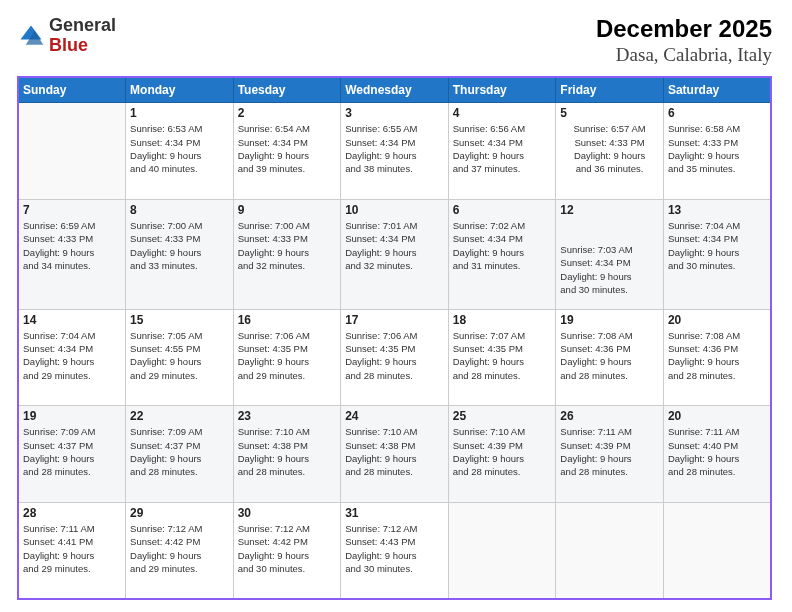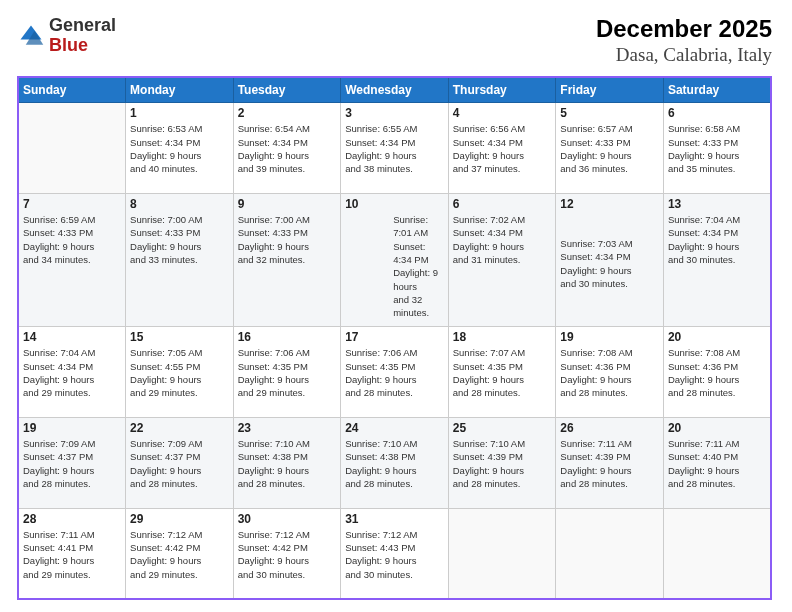--- a/index.html
+++ b/index.html
@@ -157,21 +157,21 @@
           </td>
           <td>
             <span class="day-num">4</span>
             <div class="day-info" style="white-space: pre-line;">Sunrise: 6:56 AM
 Sunset: 4:34 PM
 Daylight: 9 hours
 and 37 minutes.</div>
           </td>
           <td>
             <span class="day-num">5</span>
-            <div class="day-info" style="white-space: pre-line;">Sunrise: 6:57 AM
+            <div class="day-info" style="white-space: pre-line; text-align: center;">Sunrise: 6:57 AM
 Sunset: 4:33 PM
 Daylight: 9 hours
 and 36 minutes.</div>
           </td>
           <td>
             <span class="day-num">6</span>
             <div class="day-info" style="white-space: pre-line;">Sunrise: 6:58 AM
 Sunset: 4:33 PM
 Daylight: 9 hours
 and 35 minutes.</div>
@@ -194,21 +194,21 @@
           </td>
           <td>
             <span class="day-num">9</span>
             <div class="day-info" style="white-space: pre-line;">Sunrise: 7:00 AM
 Sunset: 4:33 PM
 Daylight: 9 hours
 and 32 minutes.</div>
           </td>
           <td>
             <span class="day-num">10</span>
-            <div class="day-info" style="white-space: pre-line; margin-left: 48px;">Sunrise: 7:01 AM
+            <div class="day-info" style="white-space: pre-line;">Sunrise: 7:01 AM
 Sunset: 4:34 PM
 Daylight: 9 hours
 and 32 minutes.</div>
           </td>
           <td>
             <span class="day-num">6</span>
             <div class="day-info" style="white-space: pre-line;">Sunrise: 7:02 AM
 Sunset: 4:34 PM
 Daylight: 9 hours
 and 31 minutes.</div>

